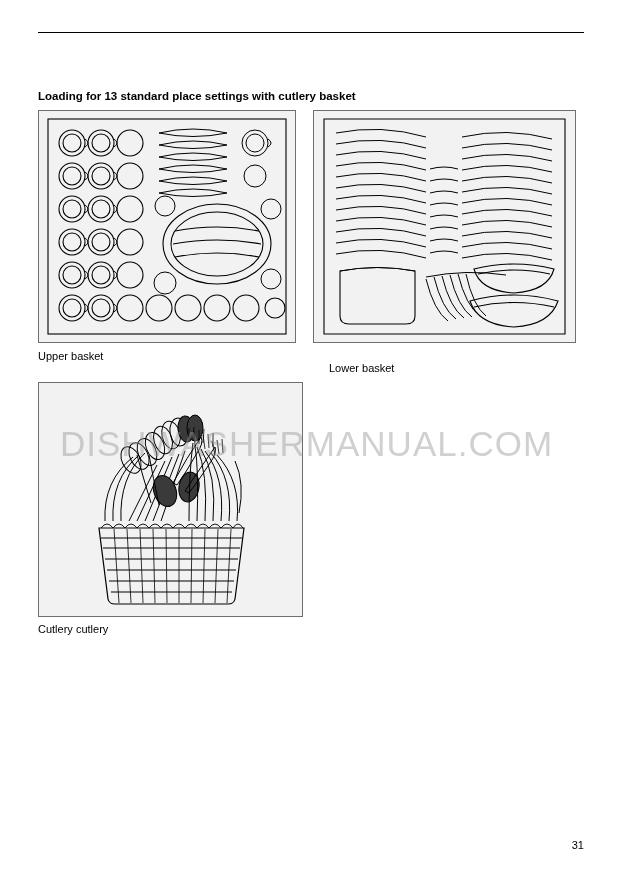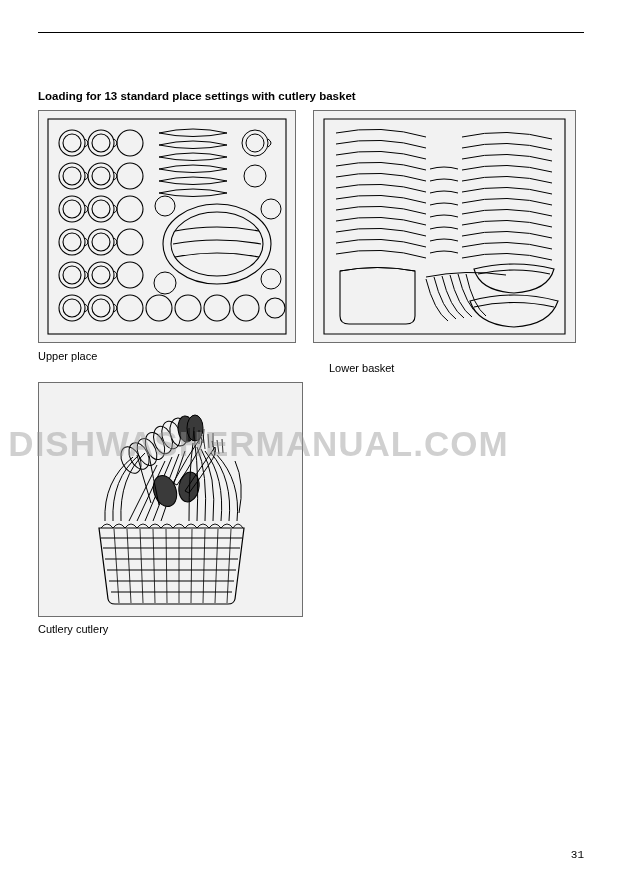--- a/index.html
+++ b/index.html
@@ -63,38 +63,38 @@
     position: absolute;
     font-size: 11px;
     color: #000;
   }
   .cap-upper { left: 38px; top: 350px; }
   .cap-lower { left: 313px; top: 362px; margin-left: 16px; }
   .cap-cutlery { left: 38px; top: 623px; }
   .page-number {
     position: absolute;
     right: 36px;
-    bottom: 20px;
+    bottom: 30px;
     font-size: 11px;
     color: #000;
-    font-family: Liberation Mono, monospace;
   }
   .watermark {
     position: absolute;
     left: 0;
     top: 424px;
     width: 517px;
     text-align: center;
     font-size: 35px;
-    font-weight: bold;
+    font-weight: normal;
     letter-spacing: 1px;
     color: rgba(150,150,150,0.45);
     pointer-events: none;
     white-space: nowrap;
     font-family: "Liberation Sans", sans-serif;
+    padding-left: 48px;
   }
   svg { display: block; }
 </style>
 </head>
 <body>
 
 <div class="page">
 
   <div class="header">
     <div class="header-rule"></div>
@@ -182,21 +182,21 @@
         </g>
         <g stroke-width="1">
           <circle cx="126" cy="95" r="10"></circle>
           <circle cx="126" cy="172" r="11"></circle>
           <circle cx="232" cy="98" r="10"></circle>
           <circle cx="232" cy="168" r="10"></circle>
         </g>
       </g>
     </svg>
   </div>
-  <div class="caption cap-upper">Upper place</div>
+  <div class="caption cap-upper">Upper basket</div>
 
   <div class="fig fig-lower">
     <svg width="261" height="231" viewBox="0 0 261 231" xmlns="http://www.w3.org/2000/svg">
       <g stroke="#000" fill="none" stroke-width="1.1">
         <path d="M10 8 L251 8 L251 223 L10 223 Z"></path>
 
         <g stroke-width="1">
           <path d="M22 22 q45 -9 90 4"></path>
           <path d="M22 33 q45 -9 90 4"></path>
           <path d="M22 44 q45 -9 90 4"></path>

